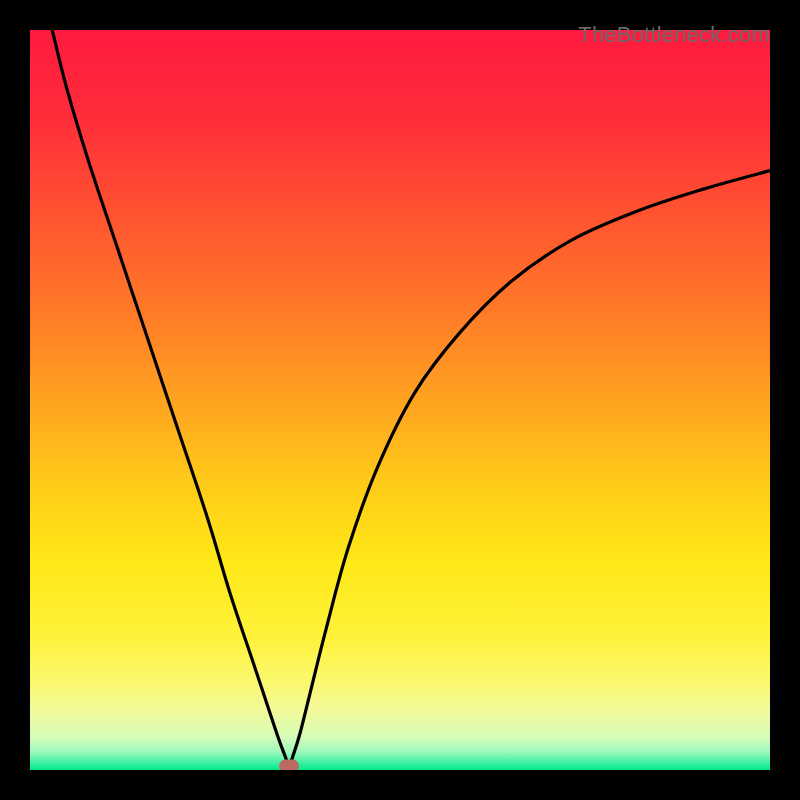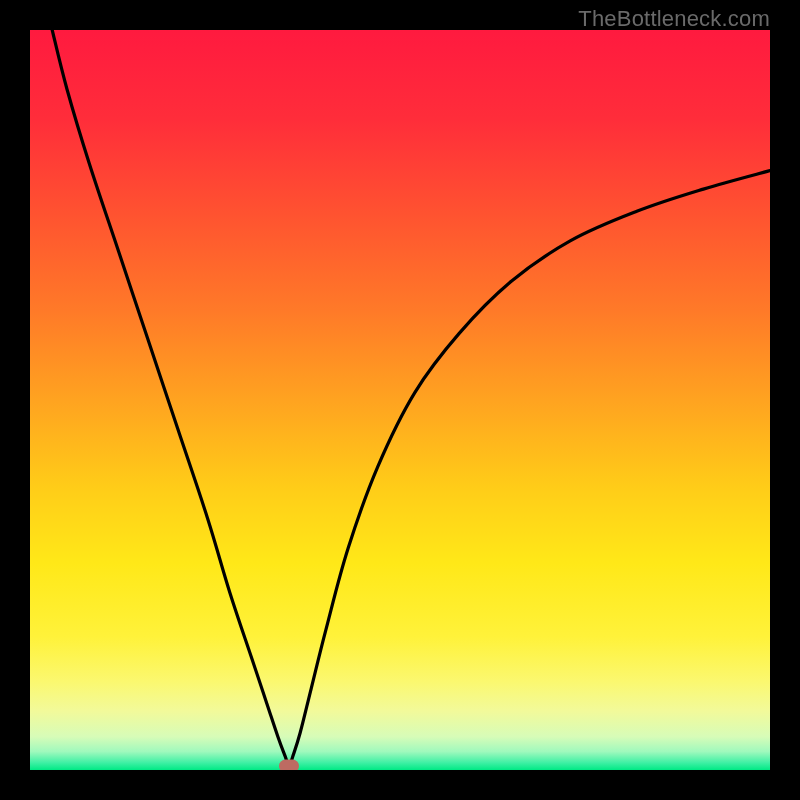--- a/index.html
+++ b/index.html
@@ -26,21 +26,21 @@
     width: 740px;
     height: 740px;
     overflow: hidden;
   }
   .gradient {
     position: absolute;
     inset: 0;
   }
   .watermark {
     position: absolute;
-    top: 6px;
+    top: 22px;
     right: 30px;
     color: #6a6a6a;
     font-size: 22px;
     font-weight: 500;
     letter-spacing: 0.2px;
   }
   svg.curve {
     position: absolute;
     inset: 0;
   }

